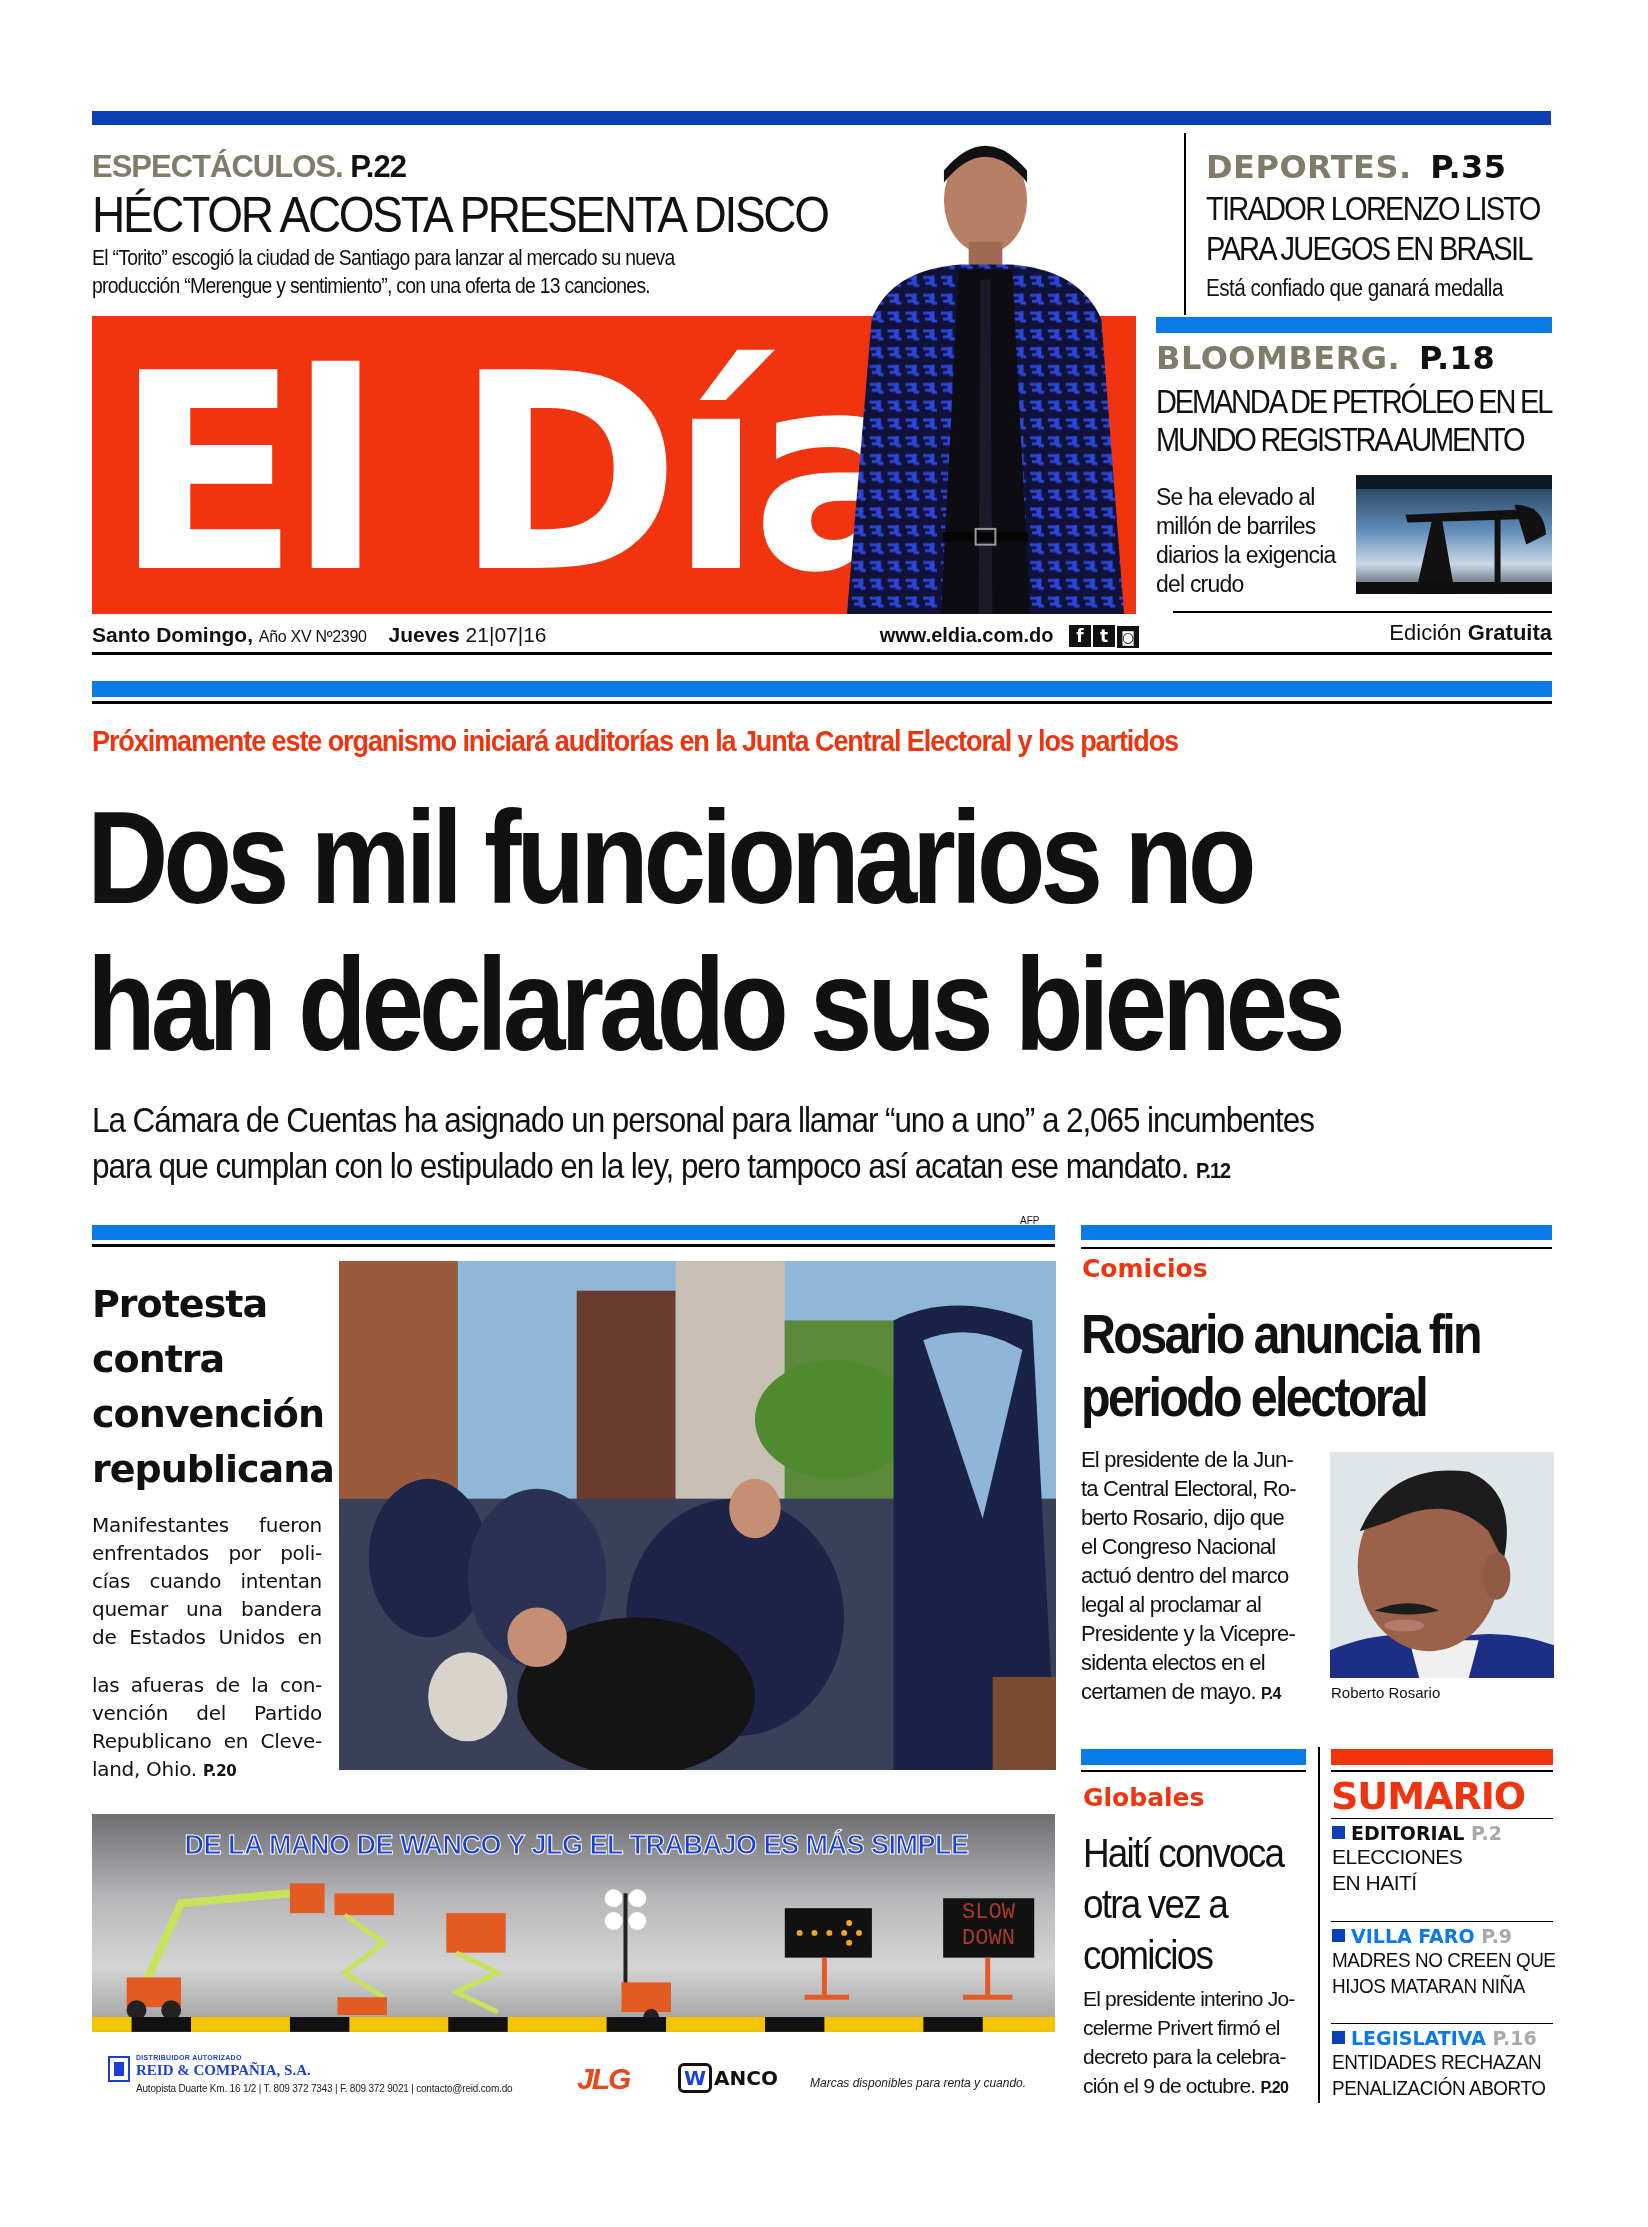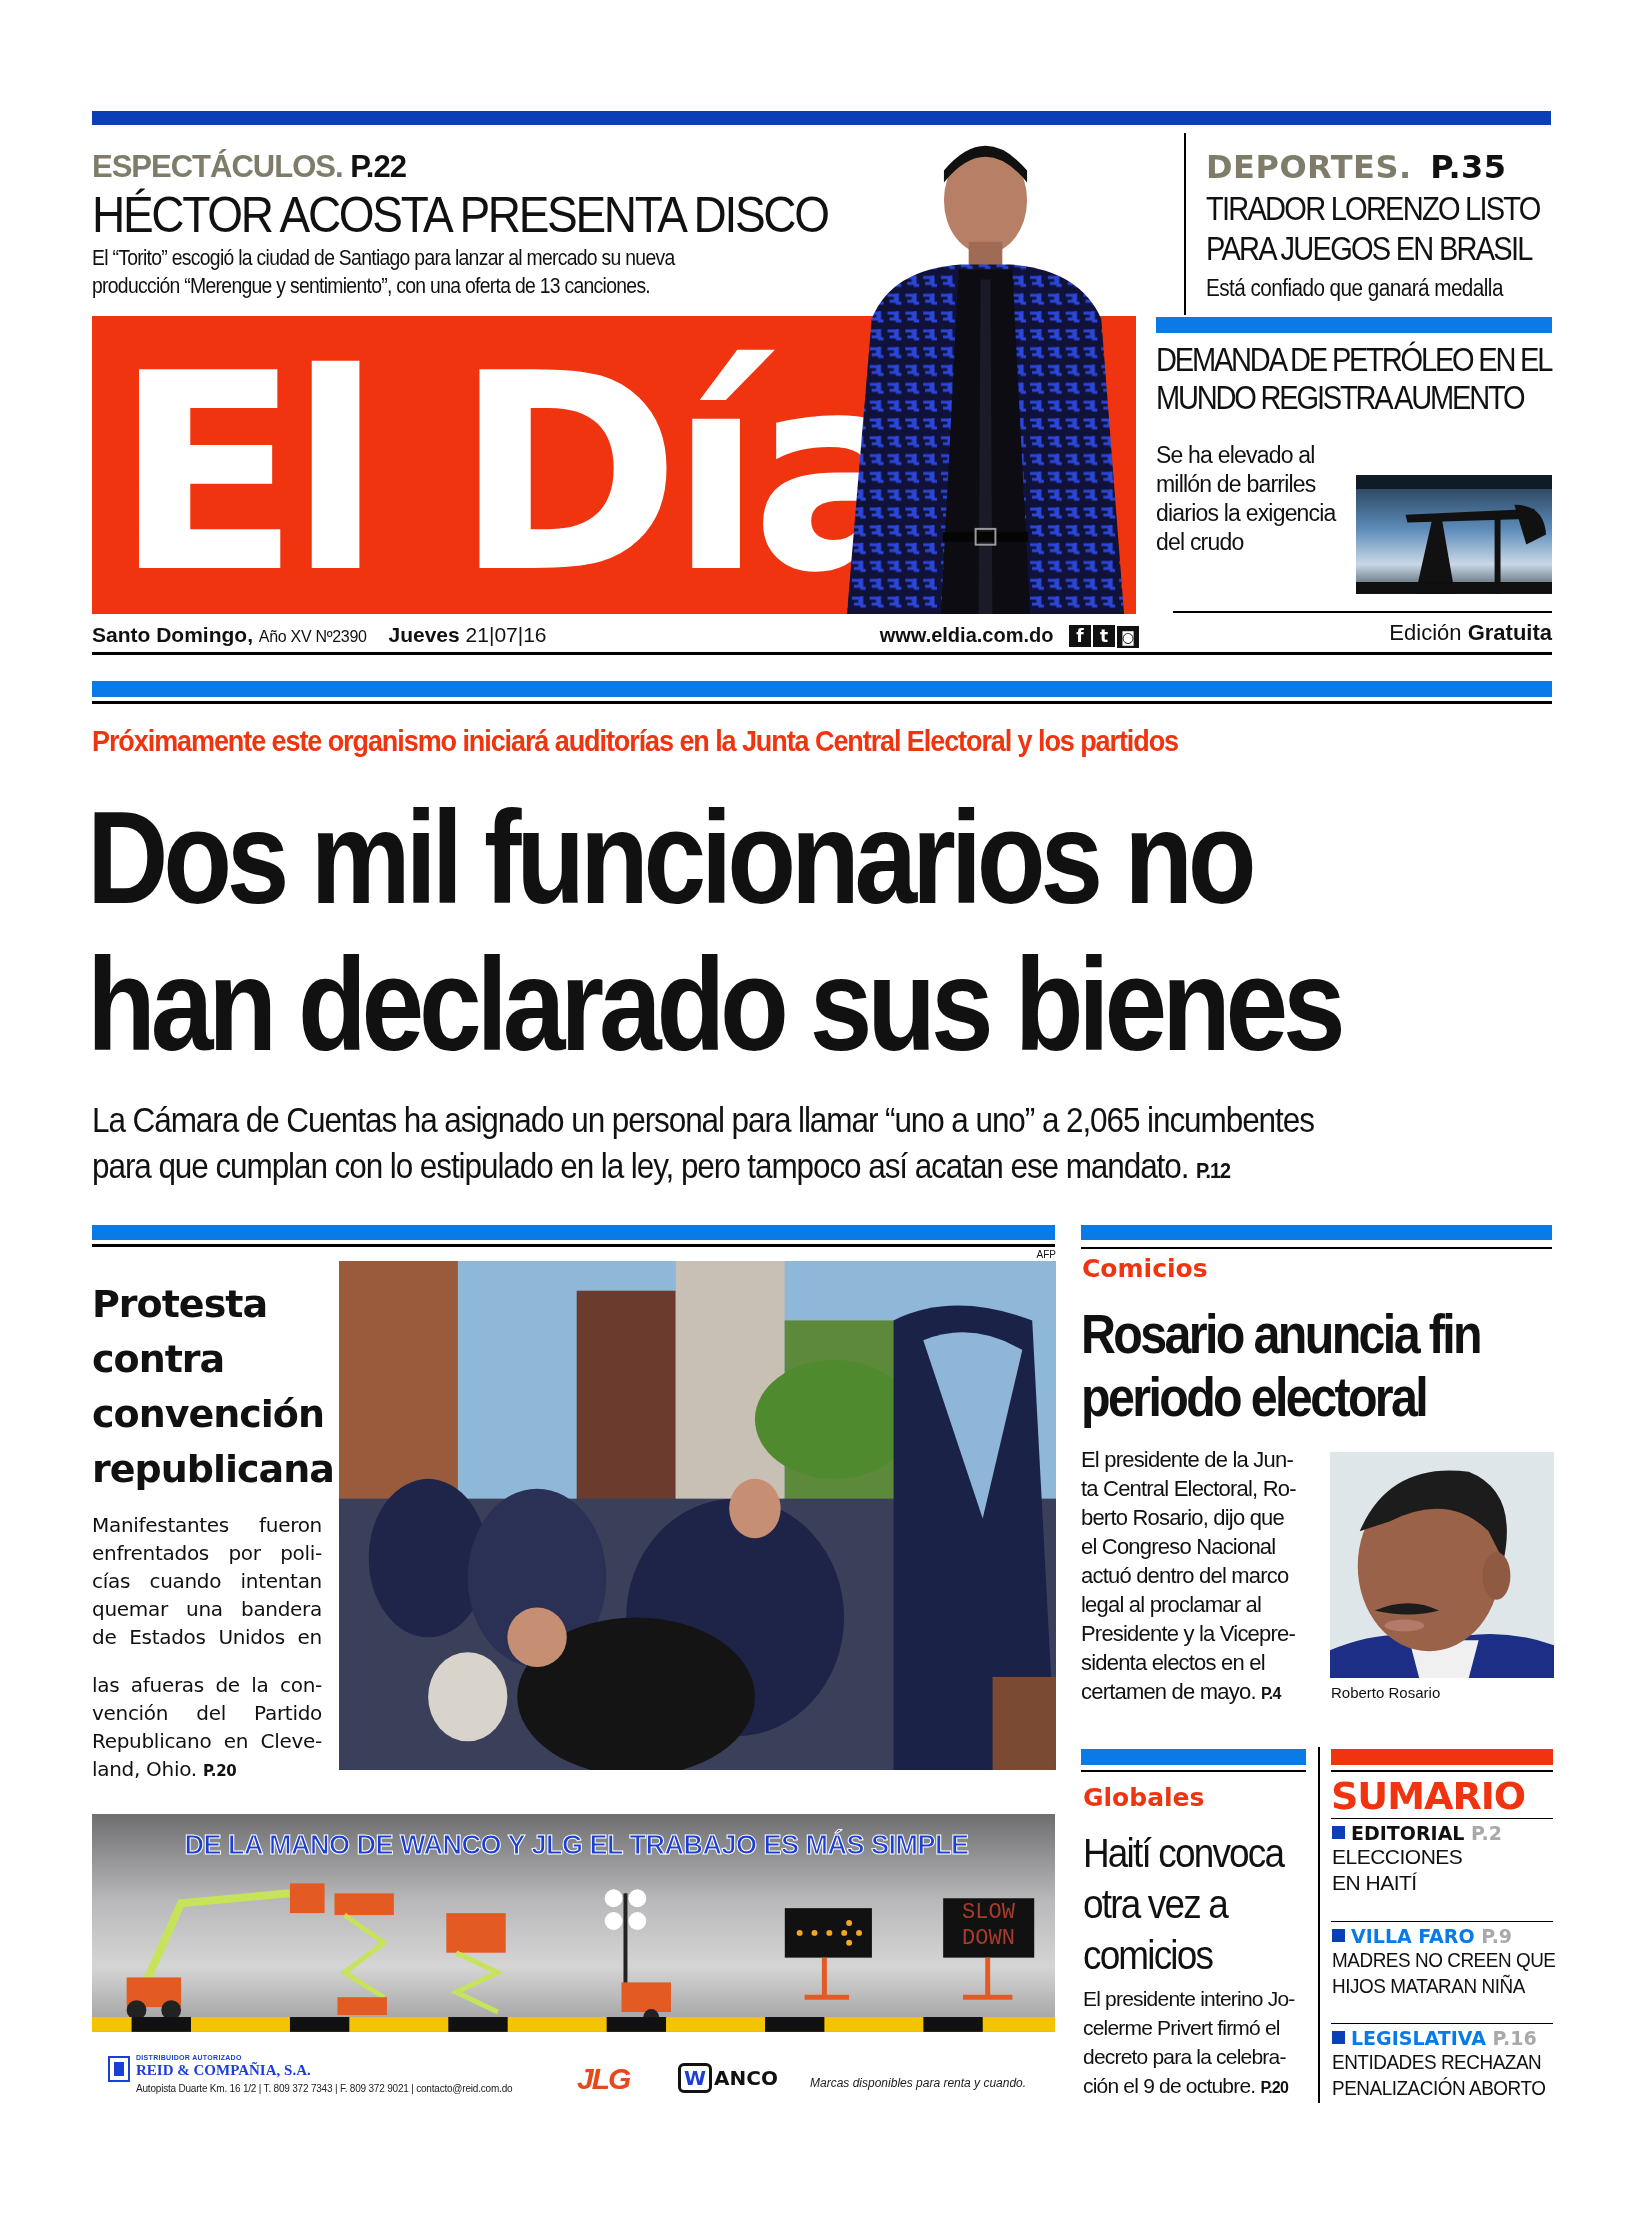--- a/index.html
+++ b/index.html
@@ -80,20 +80,24 @@
     <span class="pg" style="margin-left:8px;">P.35</span>
   </div>
   <div style="font-size:33px; line-height:40px; letter-spacing:-2px; white-space:nowrap; transform:scaleX(0.88); transform-origin:left; margin-top:2px;">TIRADOR LORENZO LISTO</div>
   <div style="font-size:33px; line-height:40px; letter-spacing:-2px; white-space:nowrap; transform:scaleX(0.88); transform-origin:left;">PARA JUEGOS EN BRASIL</div>
   <div style="font-size:23px; line-height:34px; letter-spacing:-0.6px; white-space:nowrap; transform:scaleX(0.9); transform-origin:left; margin-top:2px;">Está confiado que ganará medalla</div>
 </div>
 
 <div class="abs bar-blue" style="left:1156px; top:317px; width:396px; height:16px;"></div>
 
 <div class="abs" style="left:1156px; top:337px; width:396px;">
+  <div style="font-size:32px; line-height:42px; font-family:'DejaVu Sans', sans-serif; letter-spacing:0.5px;">
+    <span class="kicker-gray">BLOOMBERG.</span>
+    <span class="pg" style="margin-left:8px;">P.18</span>
+  </div>
   <div style="font-size:33px; line-height:38px; letter-spacing:-2.5px; white-space:nowrap; transform:scaleX(0.88); transform-origin:left; margin-top:4px;">DEMANDA DE PETRÓLEO EN EL</div>
   <div style="font-size:33px; line-height:38px; letter-spacing:-2.5px; white-space:nowrap; transform:scaleX(0.88); transform-origin:left;">MUNDO REGISTRA AUMENTO</div>
   <div style="margin-top:24px; font-size:23px; line-height:29px; letter-spacing:-0.8px;">
     <div>Se ha elevado al</div>
     <div>millón de barriles</div>
     <div>diarios la exigencia</div>
     <div>del crudo</div>
   </div>
 </div>
 
@@ -164,21 +168,21 @@
     <div style="text-align-last:justify;margin-top:20px;">las afueras de la con-</div>
     <div style="text-align-last:justify;">vención del Partido</div>
     <div style="text-align-last:justify;">Republicano en Cleve-</div>
     <div>
       <span>land, Ohio.</span>
       <span style="font-weight:700; font-size:15px;">P.20</span>
     </div>
   </div>
 </div>
 
-<div class="abs" style="left:1020px; top:1249px; width:36px; font-size:10px; text-align:right;">AFP</div>
+<div class="abs" style="left:1020px; top:1215px; width:36px; font-size:10px; text-align:left;">AFP</div>
 
 <div class="abs" style="left:339px; top:1261px; width:717px; height:509px; overflow:hidden; background:#8fb8d8;">
   <svg width="717" height="509" viewBox="0 0 724 514">
     <rect x="0" y="0" width="120" height="280" fill="#9a5a3c"></rect>
     <rect x="240" y="30" width="100" height="250" fill="#6b3c2e"></rect>
     <rect x="340" y="0" width="110" height="260" fill="#c8c0b5"></rect>
     <rect x="450" y="60" width="120" height="200" fill="#5c8a3a"></rect>
     <ellipse cx="500" cy="160" rx="80" ry="60" fill="#4f8a2e"></ellipse>
     <rect x="0" y="240" width="724" height="274" fill="#3a3f5a"></rect>
     <ellipse cx="90" cy="300" rx="60" ry="80" fill="#1f2548"></ellipse>

